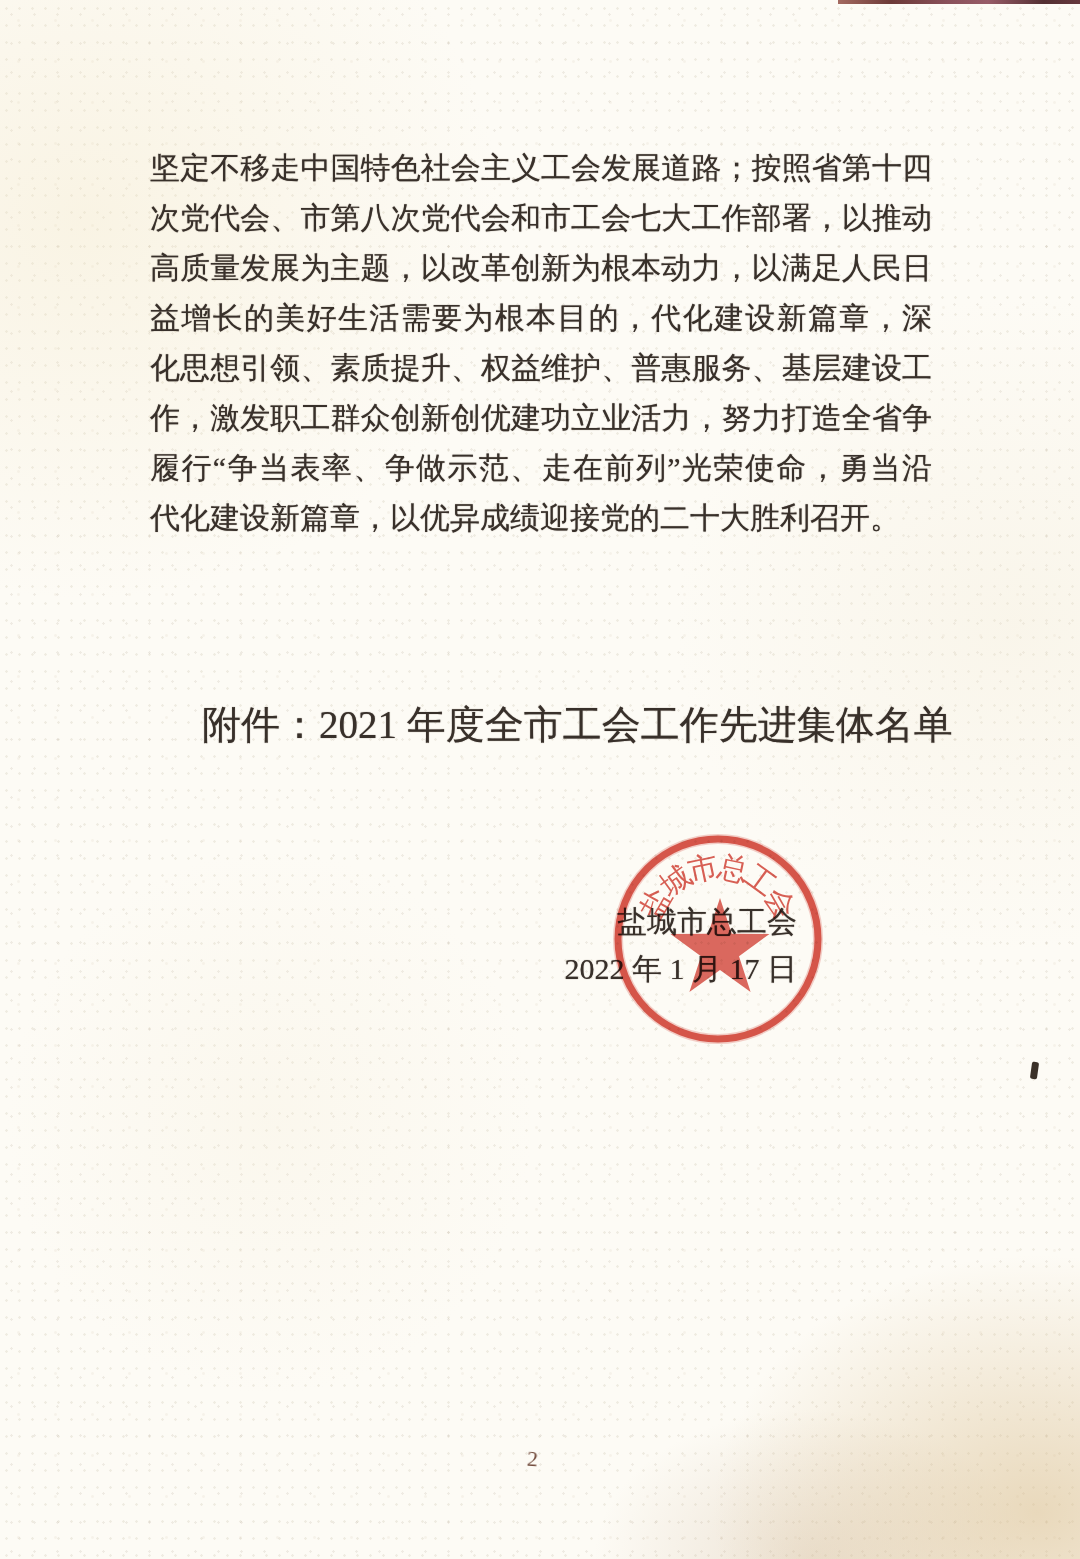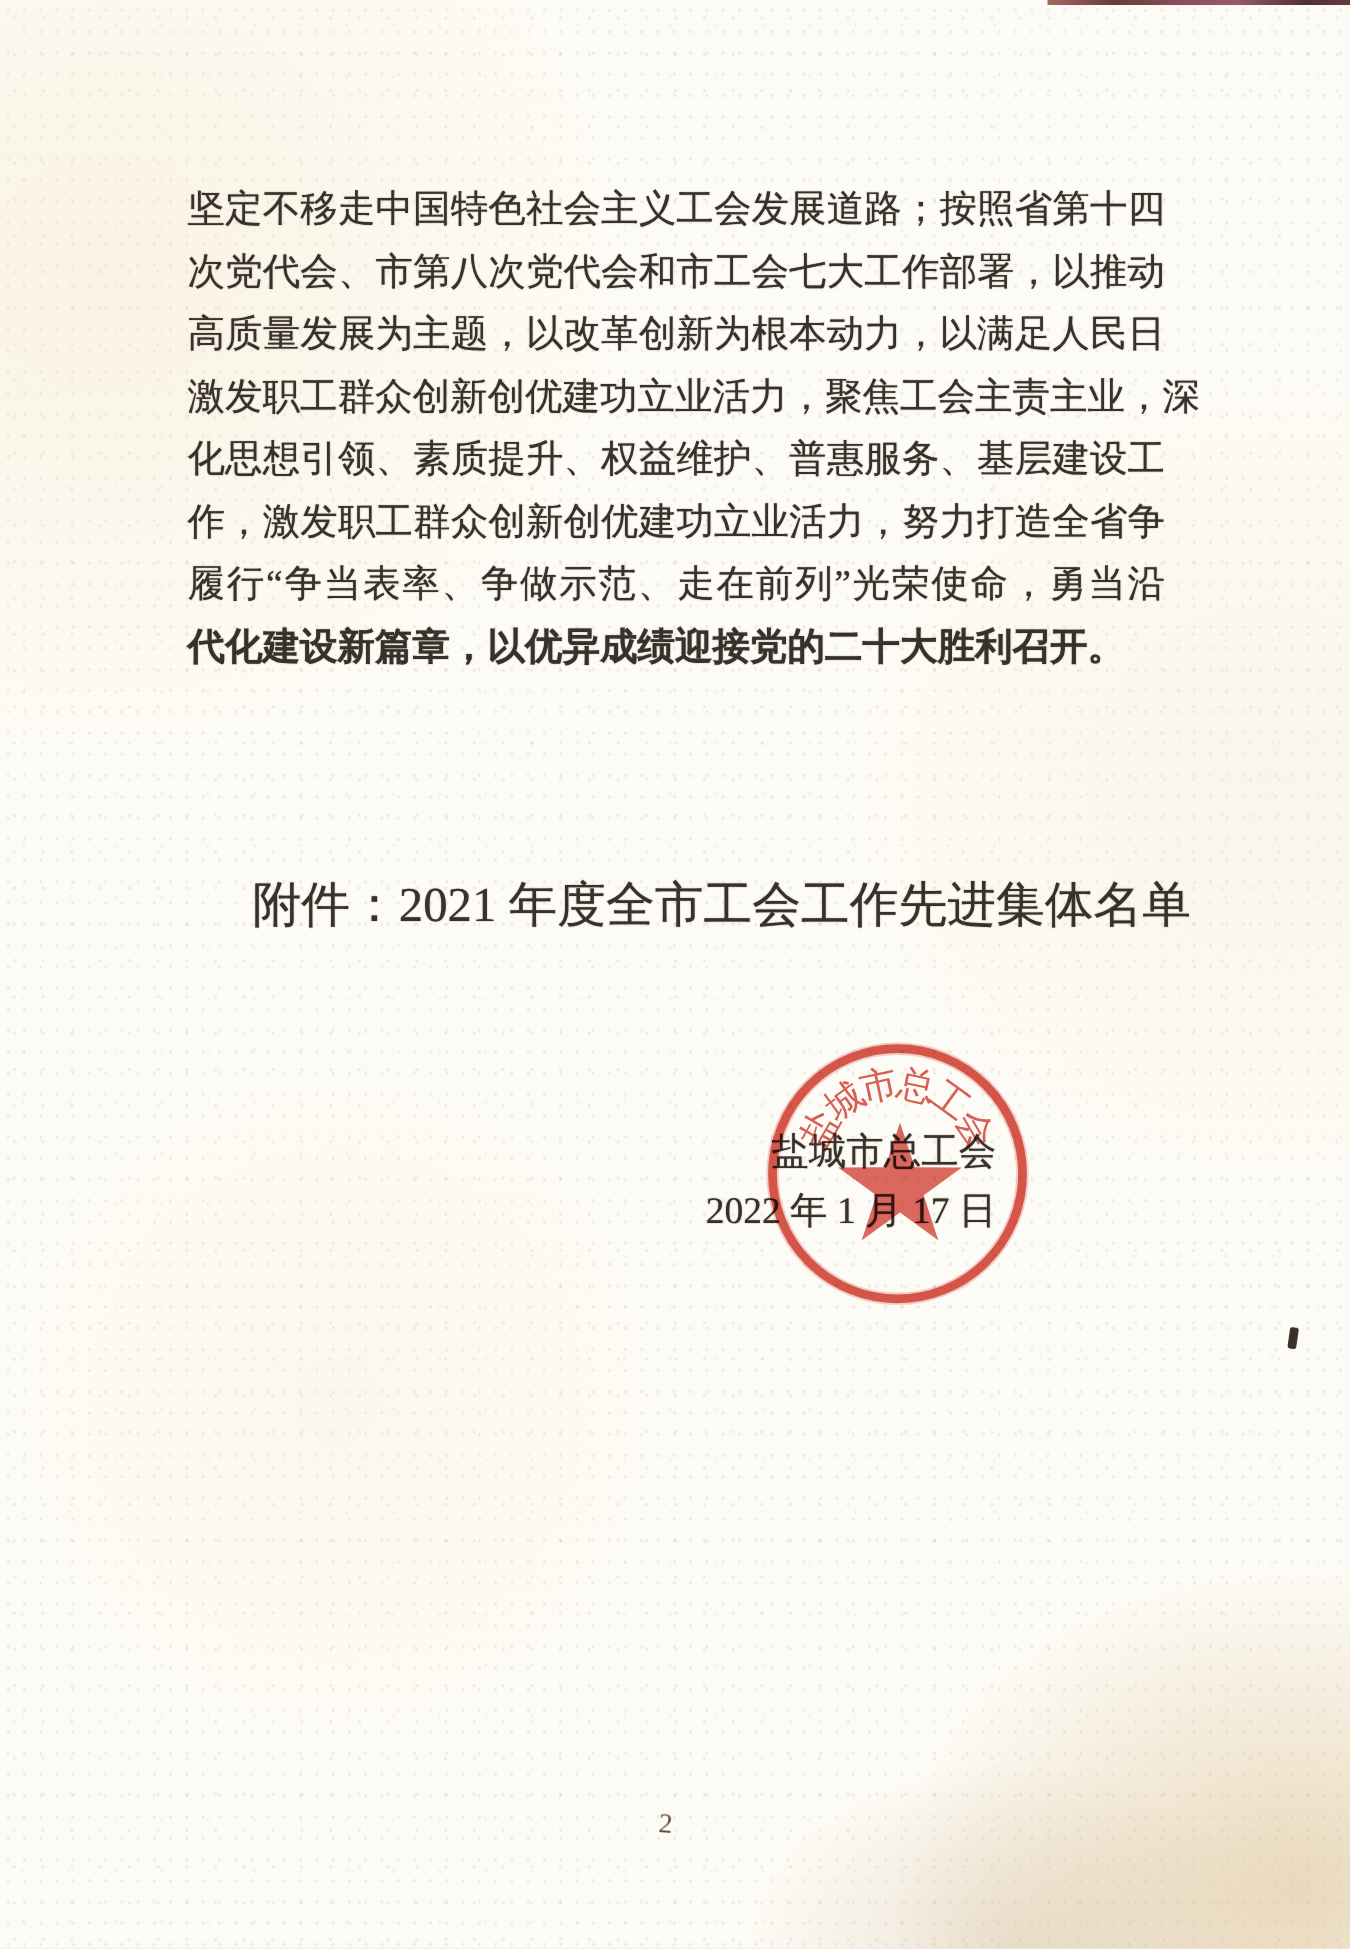--- a/index.html
+++ b/index.html
@@ -30,21 +30,20 @@
     letter-spacing:0;
   }
   .body-text .line{
     text-align:justify;
     text-align-last:justify;
     height:50px;white-space:nowrap;
   }
   .body-text .line.last{
     text-align:left;
     text-align-last:left;
-    font-weight:bold;
   }
   .attachment{
     position:absolute;
     left:202px;top:700px;
     font-size:39px;line-height:50px;
     color:#38302a;
     text-shadow:0 0 1px rgba(70,58,50,0.75);
     white-space:nowrap;
   }
   .signature{
@@ -95,21 +94,21 @@
 <body>
 
 <div class="page">
 
   <div class="edge-line"></div>
 
   <div class="body-text">
     <div class="line">坚定不移走中国特色社会主义工会发展道路；按照省第十四</div>
     <div class="line">次党代会、市第八次党代会和市工会七大工作部署，以推动</div>
     <div class="line">高质量发展为主题，以改革创新为根本动力，以满足人民日</div>
-    <div class="line">激发职工群众创新创优建功立业活力，聚焦工会主责主业，深</div>
+    <div class="line">益增长的美好生活需要为根本目的，代化建设新篇章，深</div>
     <div class="line">化思想引领、素质提升、权益维护、普惠服务、基层建设工</div>
     <div class="line">作，激发职工群众创新创优建功立业活力，努力打造全省争</div>
     <div class="line">履行“争当表率、争做示范、走在前列”光荣使命，勇当沿</div>
     <div class="line last">代化建设新篇章，以优异成绩迎接党的二十大胜利召开。</div>
   </div>
 
   <div class="attachment">附件：2021 年度全市工会工作先进集体名单</div>
 
   <div class="signature">
     <div>盐城市总工会</div>

